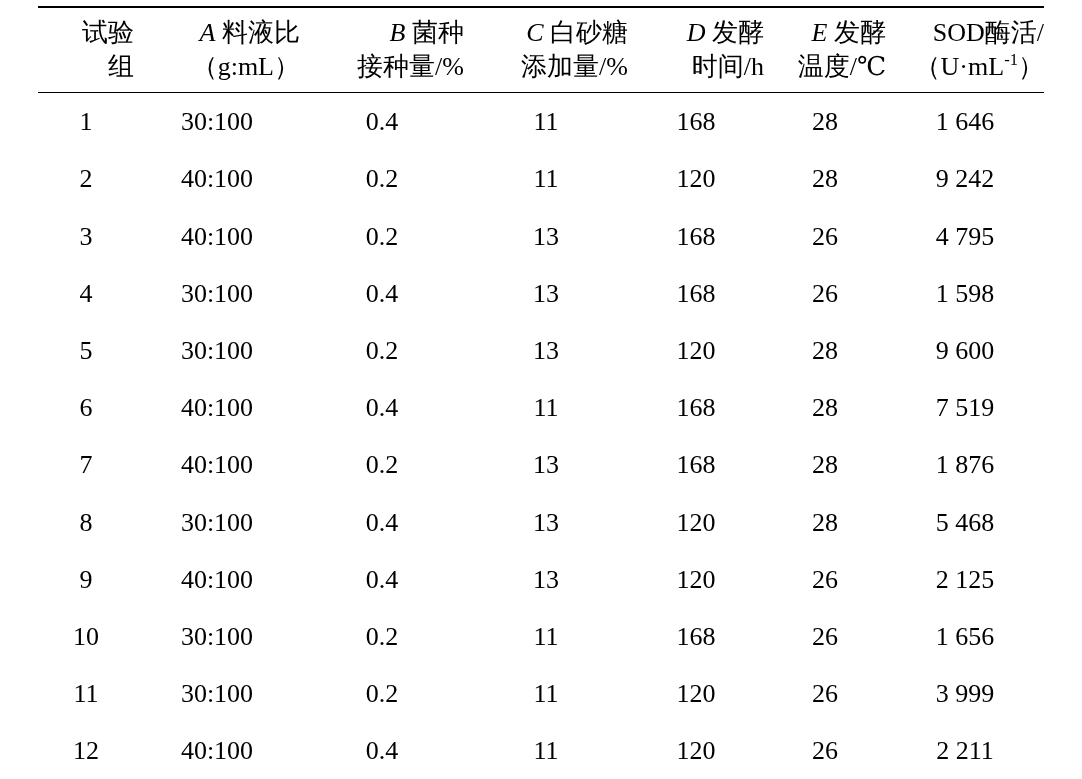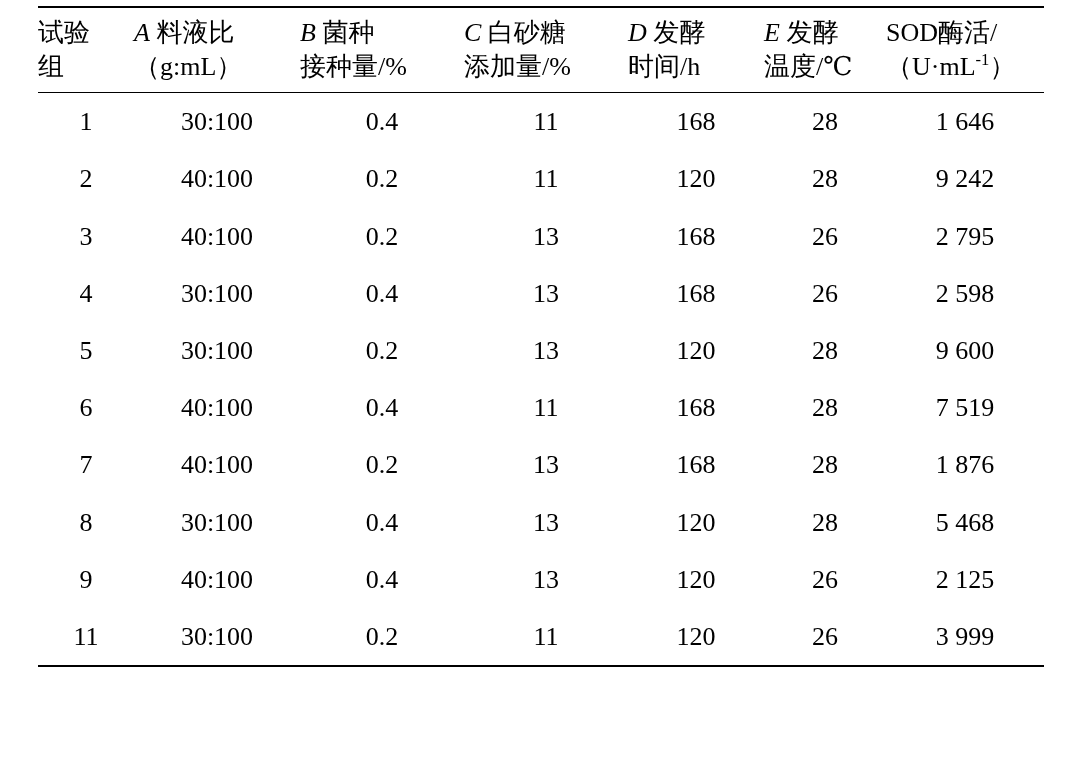--- a/index.html
+++ b/index.html
@@ -27,21 +27,21 @@
     table-layout: fixed;
     margin-top: 6px;
   }
   table.data-table thead tr.head-row th {
     border-top: 2.2px solid #000;
     border-bottom: 1.3px solid #000;
     padding: 8px 0 9px 0;
     font-weight: normal;
     font-size: 26px;
     line-height: 1.28;
-    text-align: left;
+    text-align: right;
     vertical-align: middle;
   }
   table.data-table tbody tr:last-child td {
     border-bottom: 2.2px solid #000;
   }
   table.data-table tbody td {
     padding: 13px 0 13px 0;
     font-size: 26px;
     line-height: 1.2;
     text-align: center;
@@ -125,30 +125,30 @@
           <td>28</td>
           <td>9 242</td>
         </tr>
         <tr>
           <td>3</td>
           <td>40:100</td>
           <td>0.2</td>
           <td>13</td>
           <td>168</td>
           <td>26</td>
-          <td>2 795</td>
+          <td>4 795</td>
         </tr>
         <tr>
           <td>4</td>
           <td>30:100</td>
           <td>0.4</td>
           <td>13</td>
           <td>168</td>
           <td>26</td>
-          <td>2 598</td>
+          <td>1 598</td>
         </tr>
         <tr>
           <td>5</td>
           <td>30:100</td>
           <td>0.2</td>
           <td>13</td>
           <td>120</td>
           <td>28</td>
           <td>9 600</td>
         </tr>
@@ -182,23 +182,41 @@
         <tr>
           <td>9</td>
           <td>40:100</td>
           <td>0.4</td>
           <td>13</td>
           <td>120</td>
           <td>26</td>
           <td>2 125</td>
         </tr>
         <tr>
+          <td>10</td>
+          <td>30:100</td>
+          <td>0.2</td>
+          <td>11</td>
+          <td>168</td>
+          <td>26</td>
+          <td>1 656</td>
+        </tr>
+        <tr>
           <td>11</td>
           <td>30:100</td>
           <td>0.2</td>
           <td>11</td>
           <td>120</td>
           <td>26</td>
           <td>3 999</td>
+        </tr>
+        <tr>
+          <td>12</td>
+          <td>40:100</td>
+          <td>0.4</td>
+          <td>11</td>
+          <td>120</td>
+          <td>26</td>
+          <td>2 211</td>
         </tr>
       </tbody>
   </table>
 </div>
 
 </body></html>

